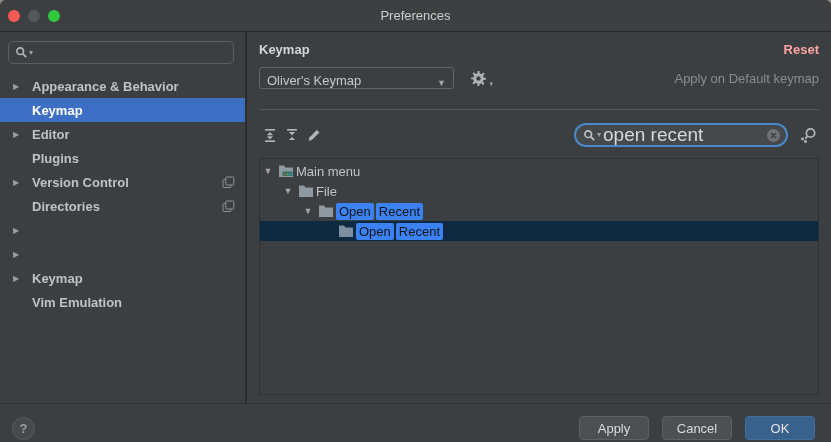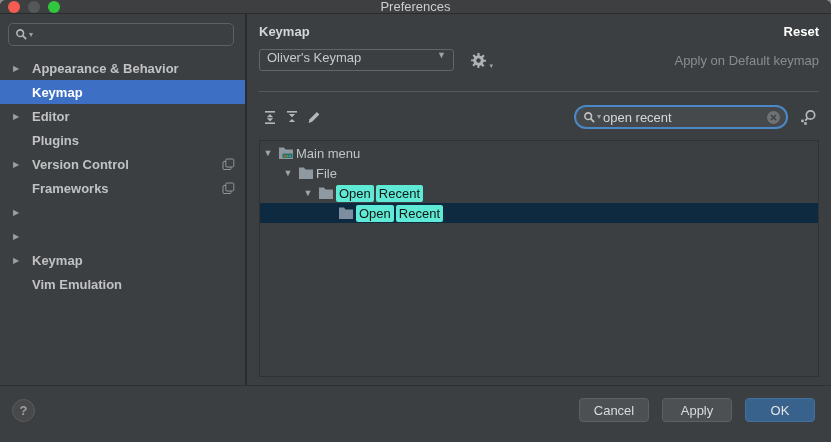--- a/index.html
+++ b/index.html
@@ -1,21 +1,21 @@
 <!DOCTYPE html>
 <html><head>
 <meta charset="utf-8">
 <style>
   * { margin:0; padding:0; box-sizing:border-box; }
   html,body { background:#8e8e8e; font-family:"Liberation Sans","DejaVu Sans",sans-serif; }
   .window{ width:831px; height:442px; background:#3c3f41; border-radius:6px 6px 0 0;
            overflow:hidden; position:relative; color:#bdbfc1; font-size:13px; }
 
   
-  .titlebar{ height:14px; background:#3d3f41; border-bottom:1px solid #2a2b2d;
+  .titlebar{ height:32px; background:#3d3f41; border-bottom:1px solid #2a2b2d;
              display:flex; align-items:center; position:relative; }
   .lights{ display:flex; gap:8px; margin-left:8px; }
   .light{ width:12px; height:12px; border-radius:50%; }
   .light.close{ background:#f65b52; }
   .light.min{ background:#55585a; }
   .light.zoom{ background:#32c83e; }
   .win-title{ position:absolute; left:0; right:0; text-align:center; color:#cbcdce; font-size:13px; }
 
   
   .main{ display:flex; height:371px; }
@@ -28,45 +28,45 @@
   .nav-item{ height:24px; display:flex; align-items:center; padding:0 10px 0 13px;
              font-weight:bold; color:#c0c2c4; cursor:default; }
   .nav-item .arrow{ width:19px; font-size:8px; color:#9b9ea0; }
   .nav-item.selected{ background:#3d6fc4; color:#ffffff; }
   .nav-item .shared{ margin-left:auto; display:flex; }
 
   
   .panel{ flex:1; display:flex; flex-direction:column; padding:6px 12px 8px 12px; background:#3c3f41; }
   .hdr1{ height:22px; display:flex; align-items:center; }
   .hdr1 .section-title{ font-weight:bold; color:#d4d6d8; }
-  .hdr1 .reset{ margin-left:auto; font-weight:bold; color:#ffffff; cursor:pointer; }
+  .hdr1 .reset{ margin-left:auto; font-weight:bold; color:#fca5a5; cursor:pointer; }
   .hdr2{ margin-top:7px; height:22px; display:flex; align-items:center; }
   .scheme-select{ width:195px; height:22px; border:1px solid #61666a; border-radius:3px;
-                  display:flex; align-items:flex-start; padding:0 7px; color:#c7c9cb; background:#3c3f41; }
+                  display:flex; align-items:flex-end; padding:0 7px; color:#c7c9cb; background:#3c3f41; }
   .scheme-select .sel-caret{ margin-left:auto; font-size:9px; color:#a0a3a5; }
   .gear-wrap{ margin-left:16px; position:relative; display:flex; align-items:center; cursor:pointer; }
   .gear-wrap .mini-caret{ font-size:7px; color:#a0a3a5; position:absolute; right:-6px; bottom:-1px; }
   .based-on{ margin-left:auto; color:#8a8d8f; }
   .separator{ margin-top:20px; border-top:1px solid #55585a; }
 
   .toolbar{ margin-top:12px; height:26px; display:flex; align-items:center; }
   .tb-icon{ width:22px; height:22px; display:flex; align-items:center; justify-content:center; cursor:pointer; }
   .shortcut-search{ margin-left:auto; width:214px; height:24px; border:2px solid #4a88c7; border-radius:12px;
                     background:#45494b; display:flex; align-items:center; padding:0 5px 0 7px; }
-  .shortcut-search input{ flex:1; background:transparent; border:none; outline:none; color:#d6d8da; font-size:13px; min-width:0; margin-left:2px;}
+  .shortcut-search input{ flex:1; background:transparent; border:none; outline:none; color:#d6d8da; font-size:19px; min-width:0; margin-left:2px;}
   .find-sc{ margin-left:9px; }
 
   
   .tree{ margin-top:10px; flex:1; border:1px solid #2f3234; background:#3c3f41; overflow:hidden; padding-top:2px;}
   .trow{ height:20px; display:flex; align-items:center; color:#c2c4c6; }
   .trow.selected{ background:#0d2a40; }
   .tcaret{ width:16px; text-align:center; font-size:9px; color:#a2a5a7; flex:0 0 auto; }
   .tspacer{ width:16px; flex:0 0 auto; }
   .ticon{ width:20px; display:flex; justify-content:center; flex:0 0 auto; }
-  .chip{ background:#5eead4; color:#151515; border-radius:2px; padding:0 3px; margin-right:2px;
+  .chip{ background:#3b82f6; color:#151515; border-radius:2px; padding:0 3px; margin-right:2px;
          height:17px; line-height:17px; }
   .ind1{ padding-left:20px; } .ind2{ padding-left:40px; } .ind3{ padding-left:60px; }
 
   
   .footer{ height:49px; border-top:1px solid #2e3032; background:#3c3f41;
            display:flex; align-items:center; padding:0 16px 0 12px; }
   .help-btn{ width:23px; height:23px; border-radius:50%; background:#47494b; border:1px solid #5a5d5f;
              color:#9da0a2; font-weight:bold; font-size:13px; display:flex; align-items:center;
              justify-content:center; cursor:pointer; }
   .btns{ margin-left:auto; display:flex; gap:13px; }
@@ -123,21 +123,21 @@
         <span>Version Control</span>
         <span class="shared">
           <svg width="13" height="13" viewBox="0 0 13 13">
             <rect x="1" y="3.5" width="8" height="8" rx="1" fill="none" stroke="#8f9496" stroke-width="1"></rect>
             <rect x="3.8" y="1" width="8" height="8" rx="1" fill="#3c3f41" stroke="#8f9496" stroke-width="1"></rect>
           </svg>
         </span>
       </div>
       <div class="nav-item">
         <span class="arrow"></span>
-        <span>Frameworks</span>
+        <span>Directories</span>
         <span class="shared">
           <svg width="13" height="13" viewBox="0 0 13 13">
             <rect x="1" y="3.5" width="8" height="8" rx="1" fill="none" stroke="#8f9496" stroke-width="1"></rect>
             <rect x="3.8" y="1" width="8" height="8" rx="1" fill="#3c3f41" stroke="#8f9496" stroke-width="1"></rect>
           </svg>
         </span>
       </div>
       <div class="nav-item">
         <span class="arrow">▶</span>
       </div>
@@ -267,19 +267,19 @@
           <span class="chip">Open</span>
           <span class="chip">Recent</span>
         </div>
       </div>
     </section>
   </div>
 
   <div class="footer">
     <div class="help-btn">?</div>
     <div class="btns">
+      <button class="btn">Apply</button>
       <button class="btn">Cancel</button>
-      <button class="btn">Apply</button>
       <button class="btn primary">OK</button>
     </div>
   </div>
 
 </div>
 
 </body></html>

